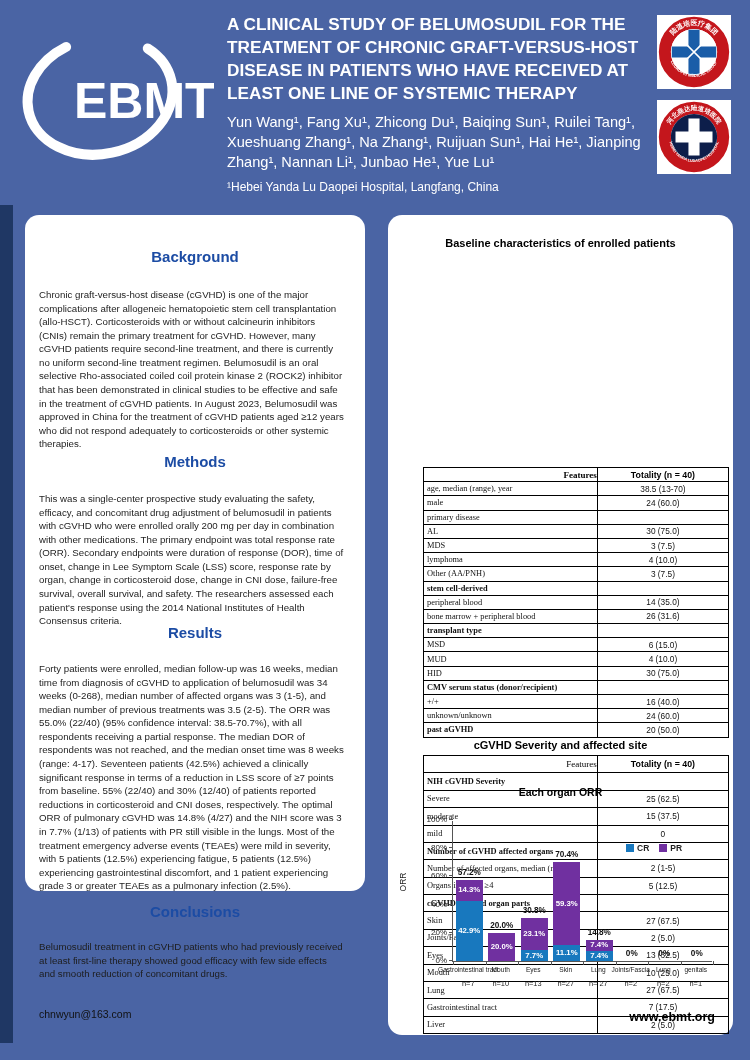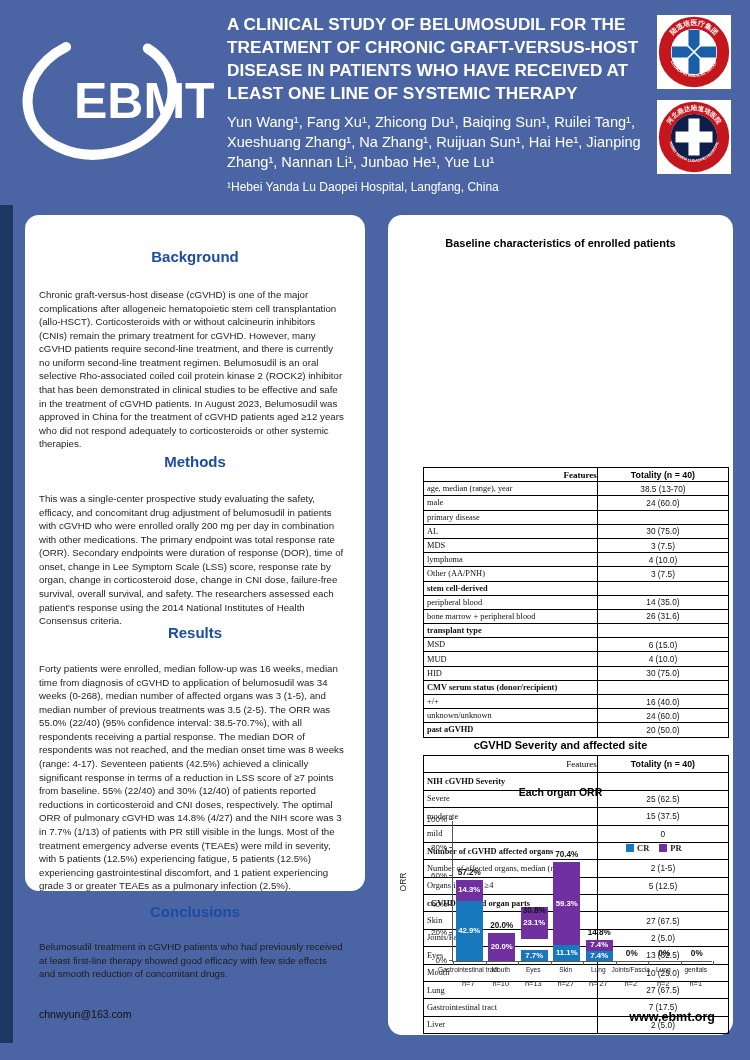--- a/index.html
+++ b/index.html
@@ -68,21 +68,21 @@
   .xtickmark { position:absolute; bottom:-4px; width:1px; height:4px; background:#555; }
   .bar { position:absolute; bottom:0; width:27px; display:flex; flex-direction:column; }
   .seg { width:100%; display:flex; align-items:center; justify-content:center;
          color:#fff; font-size:7.8px; font-weight:bold; line-height:8px; overflow:visible; white-space:nowrap; }
   .total { position:absolute; transform:translateX(-50%); white-space:nowrap;
            font-size:8.2px; font-weight:600; color:#111; }
   .xlabels { position:absolute; left:64px; top:751px; width:260px; height:30px; }
   .xcat { position:absolute; text-align:center; font-size:6.6px; color:#222; white-space:nowrap; transform:translateX(-50%); }
   .xn   { position:absolute; text-align:center; font-size:7.4px; color:#222; white-space:nowrap; transform:translateX(-50%); top:13px; }
   .legend { position:absolute; left:238px; top:628px; display:flex; gap:10px; align-items:center; }
-  .legend-item { display:flex; gap:3px; align-items:center; font-size:8.5px; font-weight:bold; color:#222;font-family:Liberation Serif, serif; }
+  .legend-item { display:flex; gap:3px; align-items:center; font-size:8.5px; font-weight:bold; color:#222; }
   .swatch { width:8px; height:8px; display:inline-block; }
   .ylab { position:absolute; left:6px; top:662px; font-size:8.5px; color:#222; transform:rotate(-90deg); }
   .website { position:absolute; right:18px; top:795px; font-size:12.5px; font-weight:bold; color:#000; }
 </style>
 </head>
 <body>
 
 <div class="header">
   <svg class="ebmt-logo" width="196" height="150" viewBox="0 0 196 150">
     <g transform="rotate(-12 82 74)">
@@ -340,21 +340,21 @@
       <div class="xtickmark" style="left: 260px;"></div>
       <div class="bar" style="left: 2.75px;">
         <div class="seg" style="height: 21px; background: rgb(112, 48, 160);">14.3%</div>
         <div class="seg" style="height: 60.489px; background: rgb(24, 120, 190);">42.9%</div>
       </div>
       <div class="total" style="left: 16.25px; bottom: 83.652px;">57.2%</div>
       <div class="bar" style="left: 35.25px;">
         <div class="seg" style="height: 28.2px; background: rgb(112, 48, 160);">20.0%</div>
       </div>
       <div class="total" style="left: 48.75px; bottom: 31.2px;">20.0%</div>
-      <div class="bar" style="left: 67.75px; gap: 11px;">
+      <div class="bar" style="left: 67.75px;">
         <div class="seg" style="height: 32.571px; background: rgb(112, 48, 160);">23.1%</div>
         <div class="seg" style="height: 10.857px; background: rgb(24, 120, 190);">7.7%</div>
       </div>
       <div class="total" style="left: 81.25px; bottom: 46.428px;">30.8%</div>
       <div class="bar" style="left: 100.25px;">
         <div class="seg" style="height: 83.613px; background: rgb(112, 48, 160);">59.3%</div>
         <div class="seg" style="height: 15.651px; background: rgb(24, 120, 190);">11.1%</div>
       </div>
       <div class="total" style="left: 113.75px; bottom: 102.264px;">70.4%</div>
       <div class="bar" style="left: 132.75px;">

